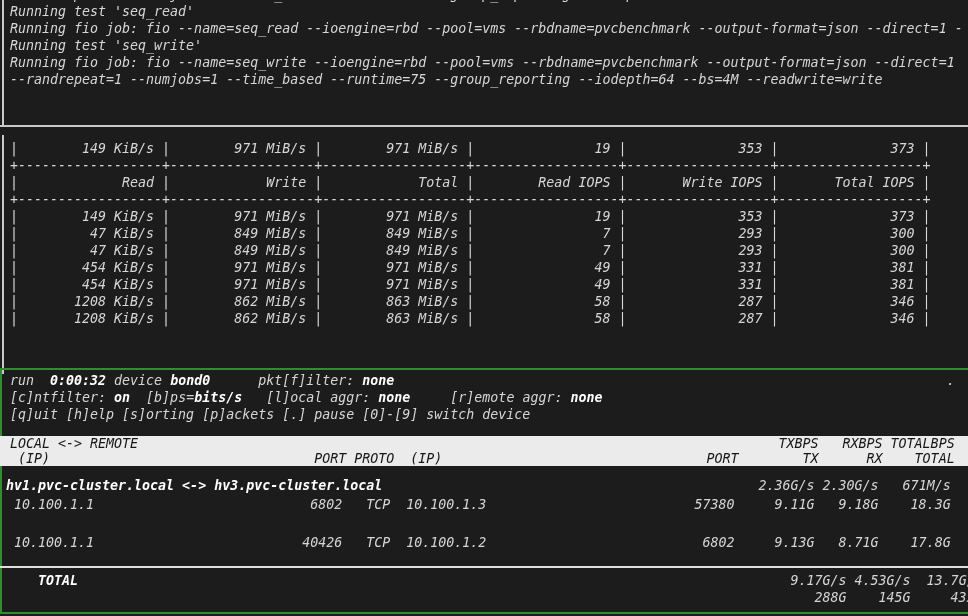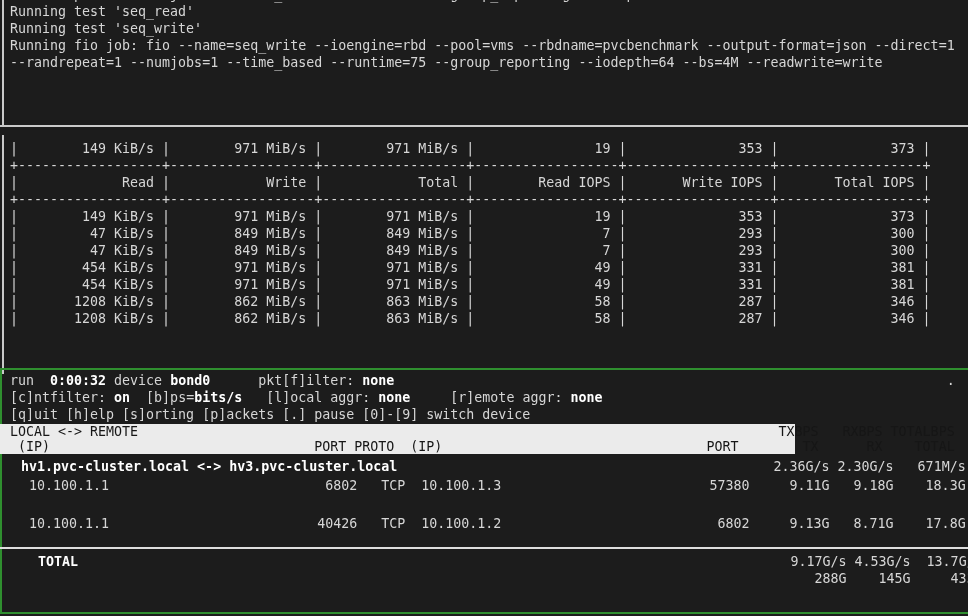--- a/index.html
+++ b/index.html
@@ -4,53 +4,54 @@
 <style>
   :root{
     --bg:#1c1c1c; --fg:#d6d6d6; --bold:#ffffff;
     --green:#2f8f2f; --wline:#c9c9c9; --bandbg:#ebebeb; --bandfg:#161616;
   }
   html,body{margin:0;padding:0;background:#000;}
   .screen{
     position:relative;width:968px;height:616px;overflow:hidden;
     background:var(--bg);color:var(--fg);
     font-family:"DejaVu Sans Mono","Liberation Mono",monospace;
-    font-size:13.3px;line-height:17px;
+    font-size:13.3px;line-height:17px;font-style:italic;
   }
   .tl{white-space:pre;}
   .b{color:var(--bold);font-weight:bold;}
   .vline{position:absolute;left:2px;top:0;bottom:0;width:2px;background:var(--wline);}
   .sec-fio{position:absolute;left:0;top:0;width:968px;height:127px;border-bottom:2px solid var(--wline);box-sizing:border-box;}
   .sec-fio .content{padding:0 0 0 10px;}
   .sliver{height:3px;overflow:hidden;}
   .sliver .tl{margin-top:-14px;}
   .sec-table{position:absolute;left:0;top:135px;width:968px;height:239px;box-sizing:border-box;}
   .sec-table .content{padding:5px 0 0 10px;}
   .sec-net{position:absolute;left:0;top:368px;width:968px;height:246px;box-sizing:border-box;
     border:2px solid var(--green);border-right:none;}
   .info{padding:2px 16px 0 8px;}
-  .band{margin-left:-2px;margin-top:1px;width:795px;height:30px;background:var(--bandbg);
+  .band{margin-left:-2px;margin-top:13px;width:968px;height:30px;background:var(--bandbg);
     color:var(--bandfg);line-height:15px;padding-left:10px;box-sizing:border-box;}
-  .conns{padding-left:19px;line-height:19px;margin-top:3px;}
+  .conns{padding-left:4px;line-height:19px;margin-top:10px;}
   .netsep{height:2px;width:968px;background:#dedede;margin:14px 0 0 -2px;}
   .totals{padding:4px 0 0 8px;margin-left:28px;}
 </style>
 </head>
 <body>
 
 <div class="screen">
 
   <div class="sec-fio">
     <div class="vline"></div>
     <div class="content">
       <div class="sliver">
         <div class="tl" id="sliver-line">--randrepeat=1 --numjobs=1 --time_based --runtime=75 --group_reporting --iodepth=64 --bs=4M --readwrite=write</div>
       </div>
       <div id="fio-lines">
           <div class="tl"><span>Running test 'seq_read'</span></div>
+          <div class="tl"><span>Running fio job: fio --name=seq_read --ioengine=rbd --pool=vms --rbdname=pvcbenchmark --output-format=json --direct=1 -</span></div>
           <div class="tl"><span>Running test 'seq_write'</span></div>
           <div class="tl"><span>Running fio job: fio --name=seq_write --ioengine=rbd --pool=vms --rbdname=pvcbenchmark --output-format=json --direct=1</span></div>
           <div class="tl"><span>--randrepeat=1 --numjobs=1 --time_based --runtime=75 --group_reporting --iodepth=64 --bs=4M --readwrite=write</span></div>
         </div>
     </div>
   </div>
 
   <div class="sec-table">
     <div class="vline"></div>
     <div class="content" id="table-pre">

